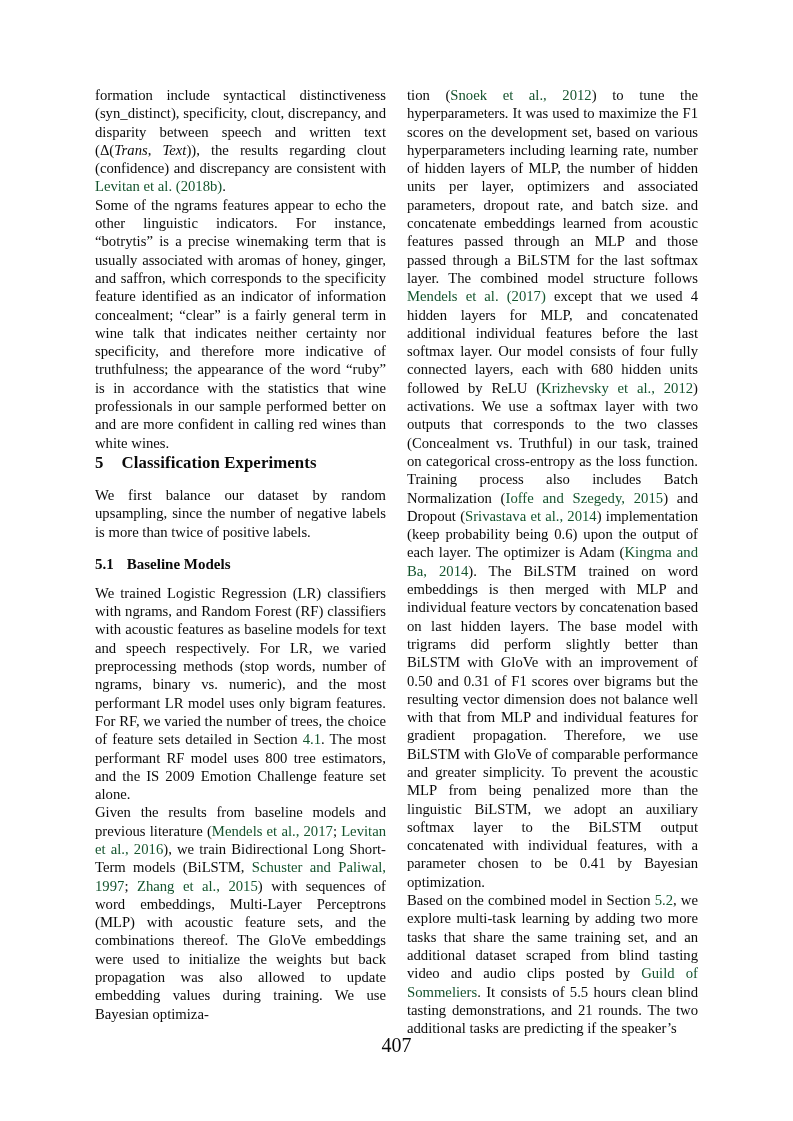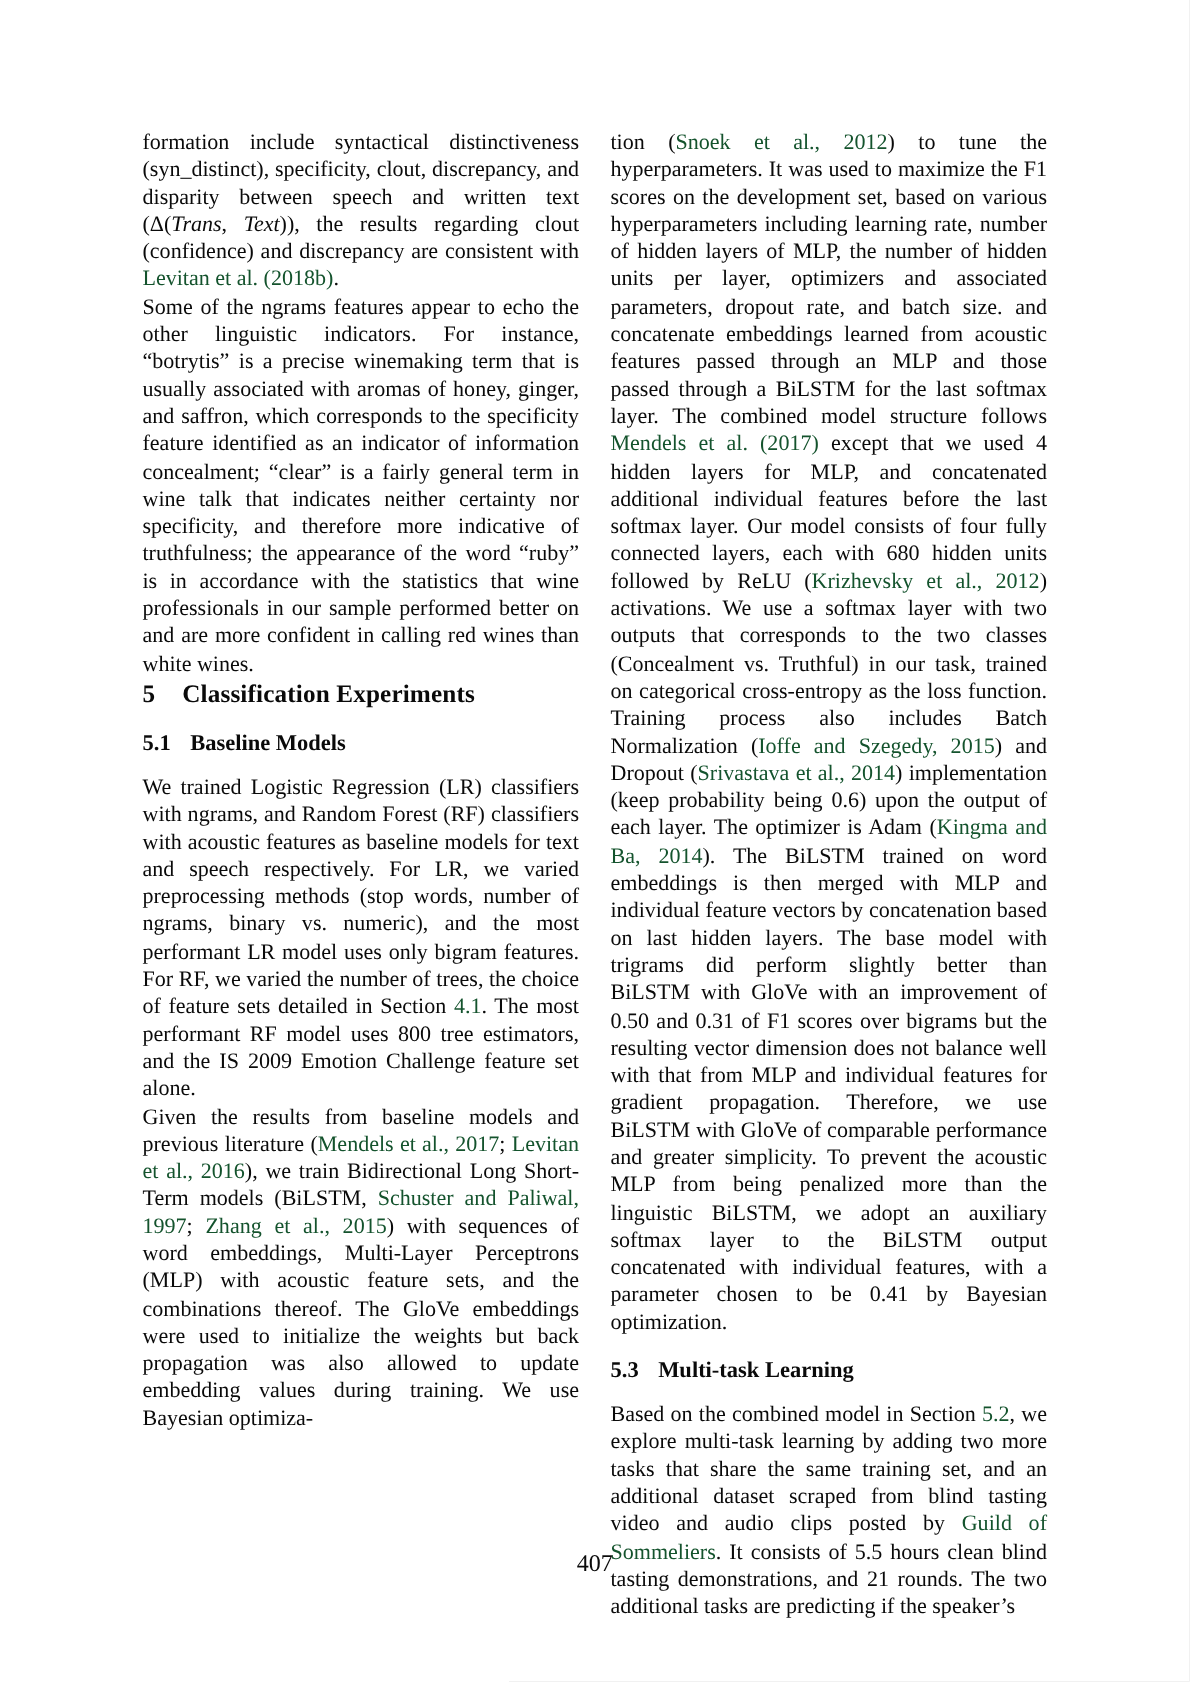--- a/index.html
+++ b/index.html
@@ -43,48 +43,46 @@
   }
   h3.subsec .num { display: inline-block; margin-right: 13px; }
   .link { color: #14532d; cursor: pointer; }
   .math { font-style: italic; }
   .footer {
     position: absolute;
     top: 1034px;
     left: 0;
     width: 100%;
     text-align: center;
-    font-size: 16px;
+    font-size: 20px;
   }
 </style>
 </head>
 <body>
 
 <div class="page">
 
   <div class="col col-left">
     <p class="body"><span>formation include syntactical distinctiveness (syn_distinct), specificity, clout, discrepancy, and disparity between speech and written text (Δ(</span><span class="math">Trans</span><span>, </span><span class="math">Text</span><span>)), the results regarding clout (confidence) and discrepancy are consistent with </span><span class="link">Levitan et al. (2018b)</span><span>.</span></p>
     <p class="body"><span>Some of the ngrams features appear to echo the other linguistic indicators.  For instance, “botrytis” is a precise winemaking term that is usually associated with aromas of honey, ginger, and saffron, which corresponds to the specificity feature identified as an indicator of information concealment;  “clear” is a fairly general term in wine talk that indicates neither certainty nor specificity, and therefore more indicative of truthfulness; the appearance of the word “ruby” is in accordance with the statistics that wine professionals in our sample performed better on and are more confident in calling red wines than white wines.</span></p>
 
     <h2 class="sec">
       <span class="num">5</span><span>Classification Experiments</span>
     </h2>
+    <p class="body"><span>We first balance our dataset by random upsampling, since the number of negative labels is more than twice of positive labels.</span></p>
 
     <h3 class="subsec">
       <span class="num">5.1</span><span>Baseline Models</span>
     </h3>
     <p class="body"><span>We trained Logistic Regression (LR) classifiers with ngrams, and Random Forest (RF) classifiers with acoustic features as baseline models for text and speech respectively.  For LR, we varied preprocessing methods (stop words, number of ngrams, binary vs. numeric), and the most performant LR model uses only bigram features.  For RF, we varied the number of trees, the choice of feature sets detailed in Section </span><span class="link">4.1</span><span>. The most performant RF model uses 800 tree estimators, and the IS 2009 Emotion Challenge feature set alone.</span></p>
 
     <p class="body"><span>Given the results from baseline models and previous literature (</span><span class="link">Mendels et al., 2017</span><span>; </span><span class="link">Levitan et al., 2016</span><span>), we train Bidirectional Long Short-Term models (BiLSTM, </span><span class="link">Schuster and Paliwal, 1997</span><span>; </span><span class="link">Zhang et al., 2015</span><span>) with sequences of word embeddings, Multi-Layer Perceptrons (MLP) with acoustic feature sets, and the combinations thereof.  The GloVe embeddings were used to initialize the weights but back propagation was also allowed to update embedding values during training.  We use Bayesian optimiza-</span></p>
   </div>
 
   <div class="col col-right">
     <p class="body"><span>tion (</span><span class="link">Snoek et al., 2012</span><span>) to tune the hyperparameters.  It was used to maximize the F1 scores on the development set, based on various hyperparameters including learning rate, number of hidden layers of MLP, the number of hidden units per layer, optimizers and associated parameters, dropout rate, and batch size. and concatenate embeddings learned from acoustic features passed through an MLP and those passed through a BiLSTM for the last softmax layer.  The combined model structure follows </span><span class="link">Mendels et al. (2017)</span><span> except that we used 4 hidden layers for MLP, and concatenated additional individual features before the last softmax layer.  Our model consists of four fully connected layers, each with 680 hidden units followed by ReLU (</span><span class="link">Krizhevsky et al., 2012</span><span>) activations.  We use a softmax layer with two outputs that corresponds to the two classes (Concealment vs.  Truthful) in our task, trained on categorical cross-entropy as the loss function. Training process also includes Batch Normalization (</span><span class="link">Ioffe and Szegedy, 2015</span><span>) and Dropout (</span><span class="link">Srivastava et al., 2014</span><span>) implementation (keep probability being 0.6) upon the output of each layer. The optimizer is Adam (</span><span class="link">Kingma and Ba, 2014</span><span>). The BiLSTM trained on word embeddings is then merged with MLP and individual feature vectors by concatenation based on last hidden layers.  The base model with trigrams did perform slightly better than BiLSTM with GloVe with an improvement of 0.50 and 0.31 of F1 scores over bigrams but the resulting vector dimension does not balance well with that from MLP and individual features for gradient propagation.  Therefore, we use BiLSTM with GloVe of comparable performance and greater simplicity.  To prevent the acoustic MLP from being penalized more than the linguistic BiLSTM, we adopt an auxiliary softmax layer to the BiLSTM output concatenated with individual features, with a parameter chosen to be 0.41 by Bayesian optimization.</span></p>
 
-    <h3 class="subsec">
-      <span class="num">5.3</span><span>Multi-task Learning</span>
-    </h3>
     <p class="body"><span>Based on the combined model in Section </span><span class="link">5.2</span><span>, we explore multi-task learning by adding two more tasks that share the same training set, and an additional dataset scraped from blind tasting video and audio clips posted by </span><span class="link">Guild of Sommeliers</span><span>.  It consists of 5.5 hours clean blind tasting demonstrations, and 21 rounds.  The two additional tasks are predicting if the speaker’s</span></p>
   </div>
 
   <div class="footer">407</div>
 
 </div>
 
 </body></html>

